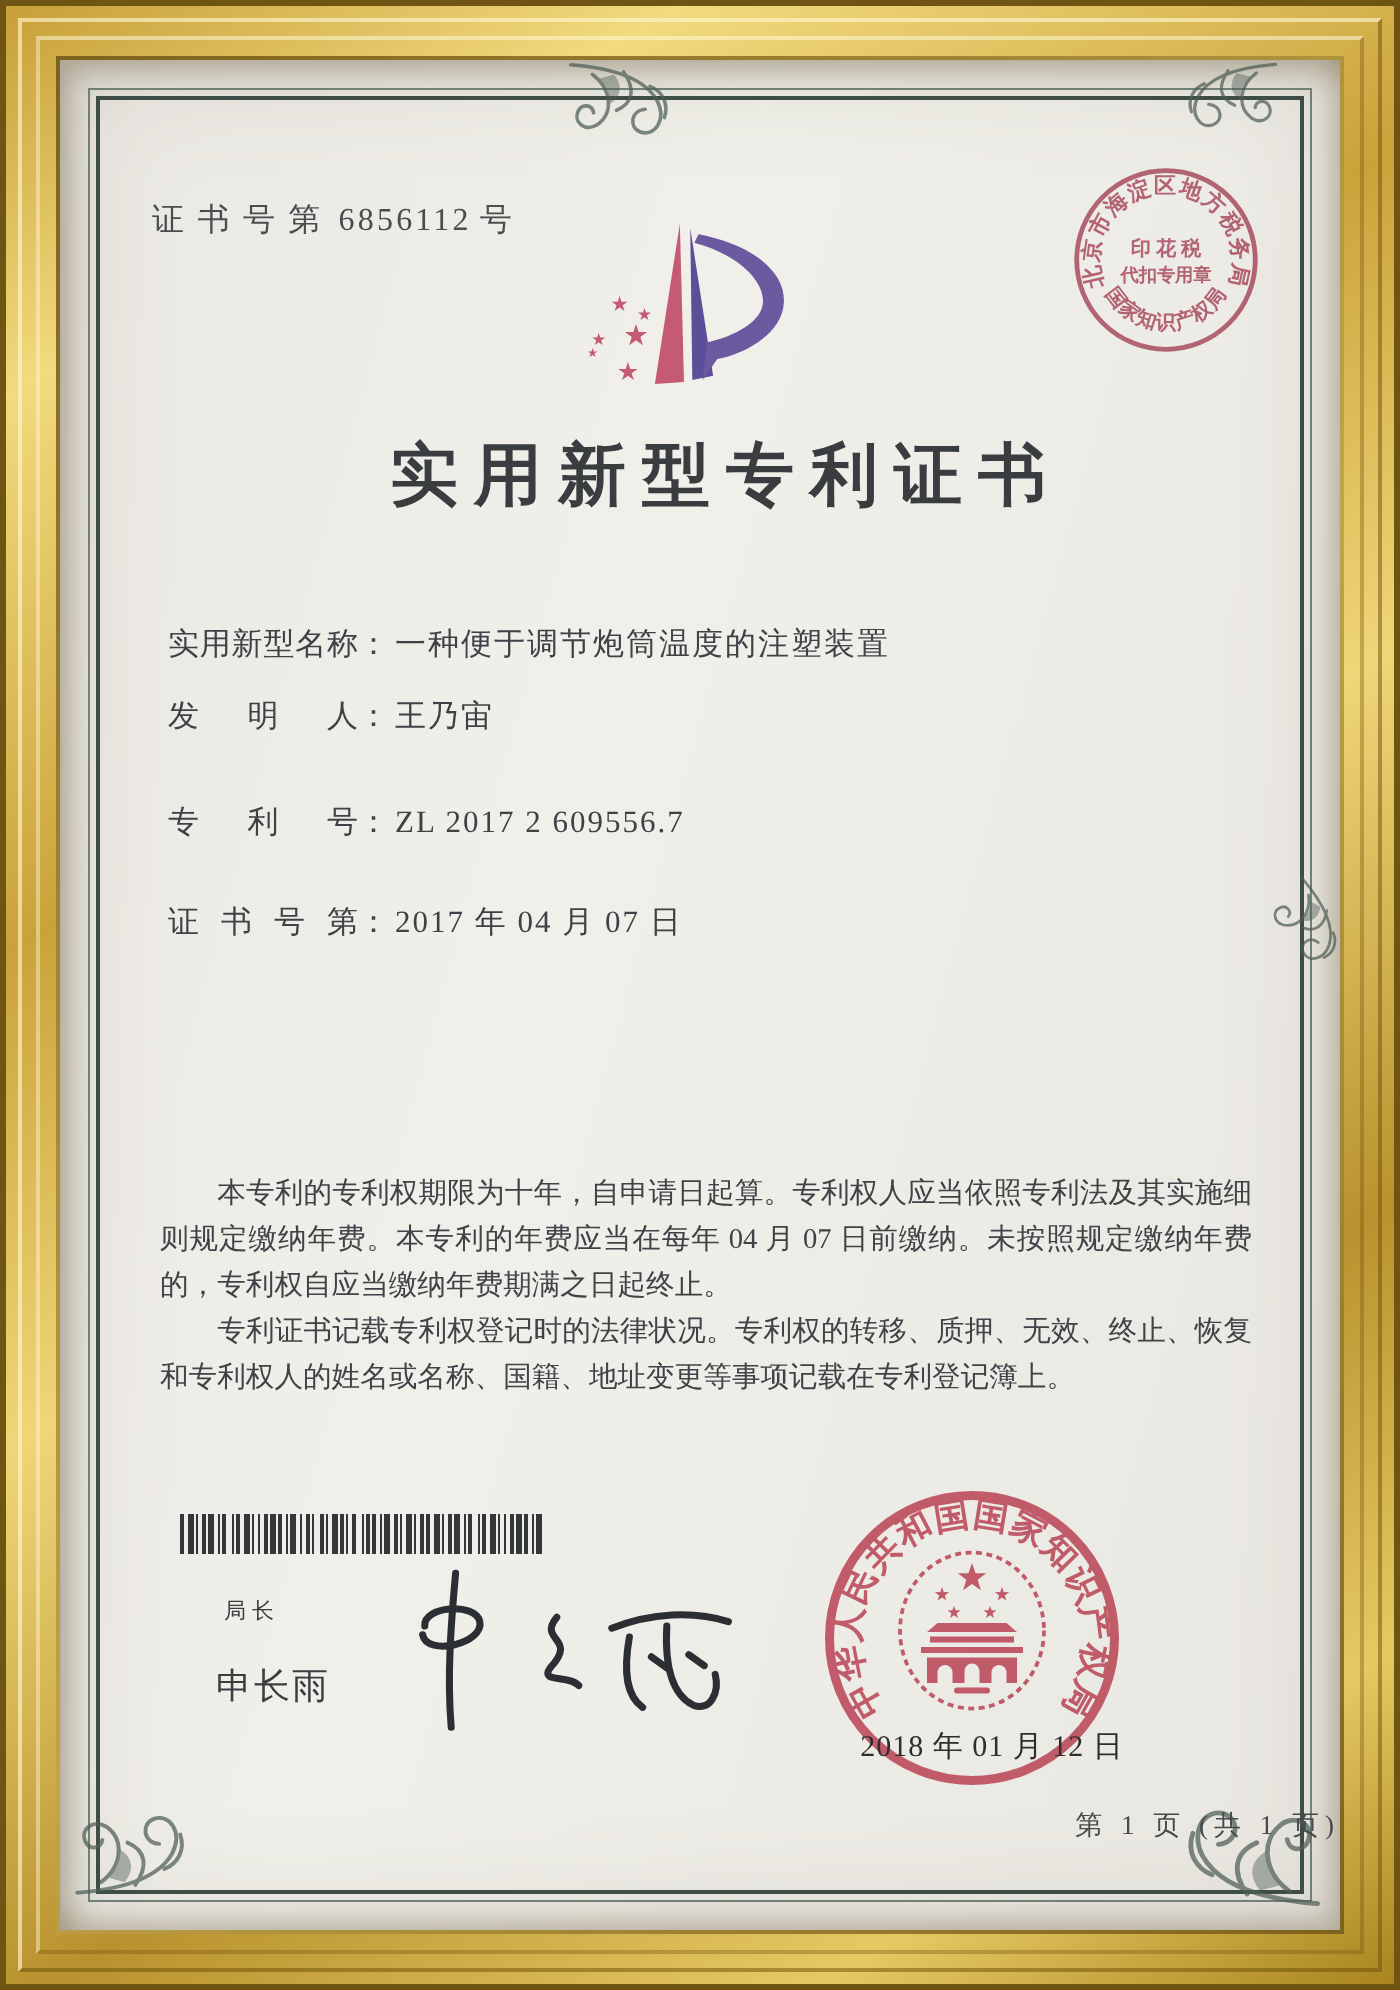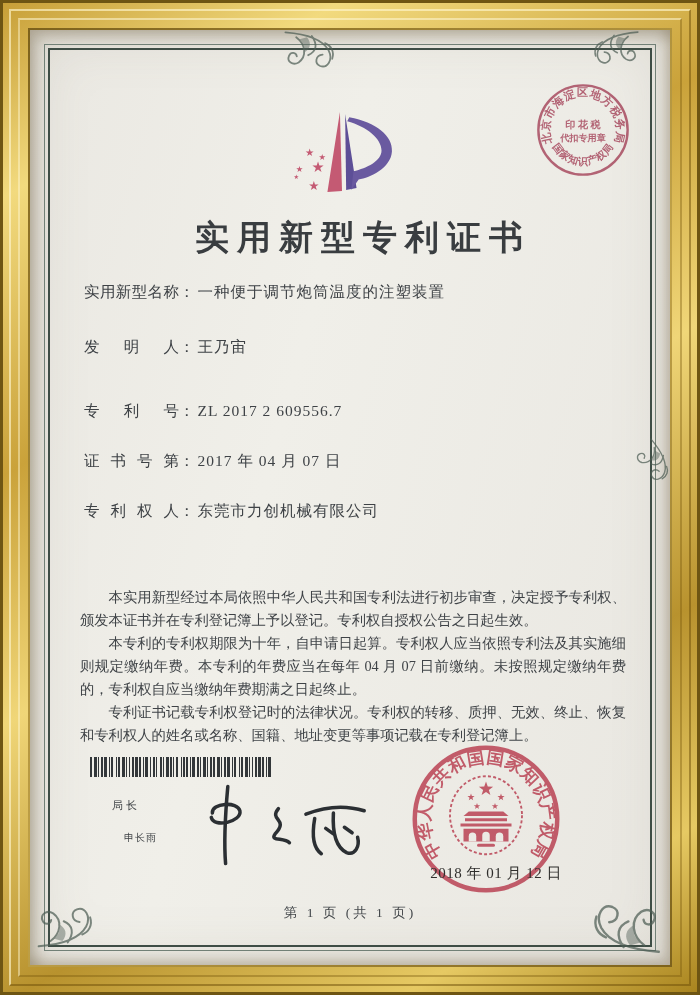--- a/index.html
+++ b/index.html
@@ -43,26 +43,26 @@
   .field { position:absolute; left:54px; font-size:15.5px; color:#3e4246; white-space:nowrap; }
   .flabel { display:inline-block; width:95px; text-align:justify; text-align-last:justify; }
   .fvalue { padding-left:3px; letter-spacing:1px; }
   .paras { position:absolute; left:50px; top:556px; width:546px;
     font-size:14.3px; line-height:23px; color:#3f4347; text-align:justify; }
   .paras p { margin:0; text-indent:2em; }
   .barcode { position:absolute; left:60px; top:727px; width:182px; height:20px; }
   .dir-title { position:absolute; left:82px; top:768px; font-family:"Liberation Sans","DejaVu Sans",sans-serif;
     font-size:11px; letter-spacing:3px; color:#3a3e41; }
   .dir-name  { position:absolute; left:78px; top:801px; font-family:"Liberation Sans","DejaVu Sans",sans-serif;
-    font-size:10px; letter-spacing:1px; color:#3a3e41;margin-left:16px; }
+    font-size:18px; letter-spacing:1px; color:#3a3e41; }
   .sig { position:absolute; left:160px; top:750px; width:190px; height:88px; }
   .seal { position:absolute; left:381px; top:714px; width:150px; height:150px; mix-blend-mode:multiply; opacity:.9; }
   .seal-date { position:absolute; left:390px; top:834px; width:152px; text-align:center;
     font-size:15px; color:#2f2e2c; letter-spacing:.5px; }
-  .footer { position:absolute; left:0; right:0; top:874px; text-align:center;
+  .footer { position:absolute; left:0; right:0; top:874px; text-align:right;
     font-size:13.5px; letter-spacing:3px; color:#45494c; }
   .seal-text { font-weight:600; }
 </style>
 </head>
 <body>
 
 <svg width="0" height="0" style="position:absolute" aria-hidden="true">
   <defs>
     <symbol id="flourish" viewBox="0 0 100 100">
       <g fill="none" stroke="#4e5e55" stroke-width="3" stroke-linecap="round">
@@ -97,20 +97,24 @@
   <svg class="orn" style="left:253px;top:0px;width:60px;height:60px;transform:rotate(180deg)">
       <use href="#flourish"></use>
     </svg>
   <svg class="orn" style="left:556px;top:0px;width:54px;height:54px;transform:rotate(180deg) scaleX(-1)">
       <use href="#flourish"></use>
     </svg>
   <svg class="orn" style="left:598px;top:416px;width:46px;height:46px;transform:rotate(-135deg)">
       <use href="#flourish"></use>
     </svg>
 
+  <div class="cert-no">
+    <span class="sp">证书号第</span><span class="num">6856112</span>
+    <span>号</span>
+  </div>
 
   <svg class="logo" viewBox="0 0 100 85">
     <polygon points="48,4 50,80 36,81" fill="#c45a73"></polygon>
     <polygon points="53,6 64,77 54,79" fill="#5d4f97"></polygon>
     <path d="M57,9 C83,14 99,27 98,42 C97,58 77,67 66,69 L59,79 L61,61 C74,58 88,51 88,41 C88,30 74,18 55,13 Z" fill="#6a5aa0"></path>
     <g fill="#c45a73" text-anchor="middle" font-family="'DejaVu Sans',sans-serif">
       <text x="19" y="46" font-size="10">★</text>
       <text x="31" y="50" font-size="8">★</text>
       <text x="9" y="62" font-size="8">★</text>
       <text x="27" y="62" font-size="14">★</text>
@@ -128,38 +132,34 @@
     </text>
     <text class="seal-text" font-size="21" fill="#bb5e76" letter-spacing="1">
       <textPath href="#taxBot" startOffset="50%" text-anchor="middle">国家知识产权局</textPath>
     </text>
     <text x="100" y="95" text-anchor="middle" font-size="21" fill="#bb5e76" class="seal-text">印 花 税</text>
     <text x="100" y="122" text-anchor="middle" font-size="19" fill="#bb5e76" class="seal-text">代扣专用章</text>
   </svg>
 
   <div class="title">实用新型专利证书</div>
 
-  <div class="field" style="top:252px">
+  <div class="field" style="top:282px">
     <span class="flabel">实用新型名称</span><span>：</span><span class="fvalue">一种便于调节炮筒温度的注塑装置</span>
   </div>
-  <div class="field" style="top:307px">
+  <div class="field" style="top:318px">
     <span class="flabel">发明人</span><span>：</span><span class="fvalue">王乃宙</span>
   </div>
   <div class="field" style="top:371px">
     <span class="flabel">专利号</span><span>：</span><span class="fvalue">ZL 2017 2 609556.7</span>
   </div>
   <div class="field" style="top:421px">
     <span class="flabel">证书号第</span><span>：</span><span class="fvalue">2017 年 04 月 07 日</span>
   </div>
-  <div class="field" style="top:471px">
-    <span class="flabel">专利权人</span><span>：</span><span class="fvalue">东莞市力创机械有限公司</span>
-  </div>
 
   <div class="paras">
-    <p>本实用新型经过本局依照中华人民共和国专利法进行初步审查，决定授予专利权、颁发本证书并在专利登记簿上予以登记。专利权自授权公告之日起生效。</p>
     <p>本专利的专利权期限为十年，自申请日起算。专利权人应当依照专利法及其实施细则规定缴纳年费。本专利的年费应当在每年 04 月 07 日前缴纳。未按照规定缴纳年费的，专利权自应当缴纳年费期满之日起终止。</p>
     <p>专利证书记载专利权登记时的法律状况。专利权的转移、质押、无效、终止、恢复和专利权人的姓名或名称、国籍、地址变更等事项记载在专利登记簿上。</p>
   </div>
 
   <svg class="barcode" viewBox="0 0 182 20" preserveAspectRatio="none">
     <path d="M0,10 H182" stroke="#33373a" stroke-width="20" stroke-dasharray="2 2 3 1 1 2 2 1 3 2 1 1 2 3 1 1 2 2 3 1 1 2 1 2 2 1 3 1 2 2 1 1 3 2 1 2 2 1 1 3 2 1 1 2 3 1 2 1 1 2 2 3 1 1 2 1 2 2 1 1 3 2 2 1 1 2 3 1 1 2 2 1"></path>
   </svg>
 
   <div class="dir-title">局长</div>
   <div class="dir-name">申长雨</div>

